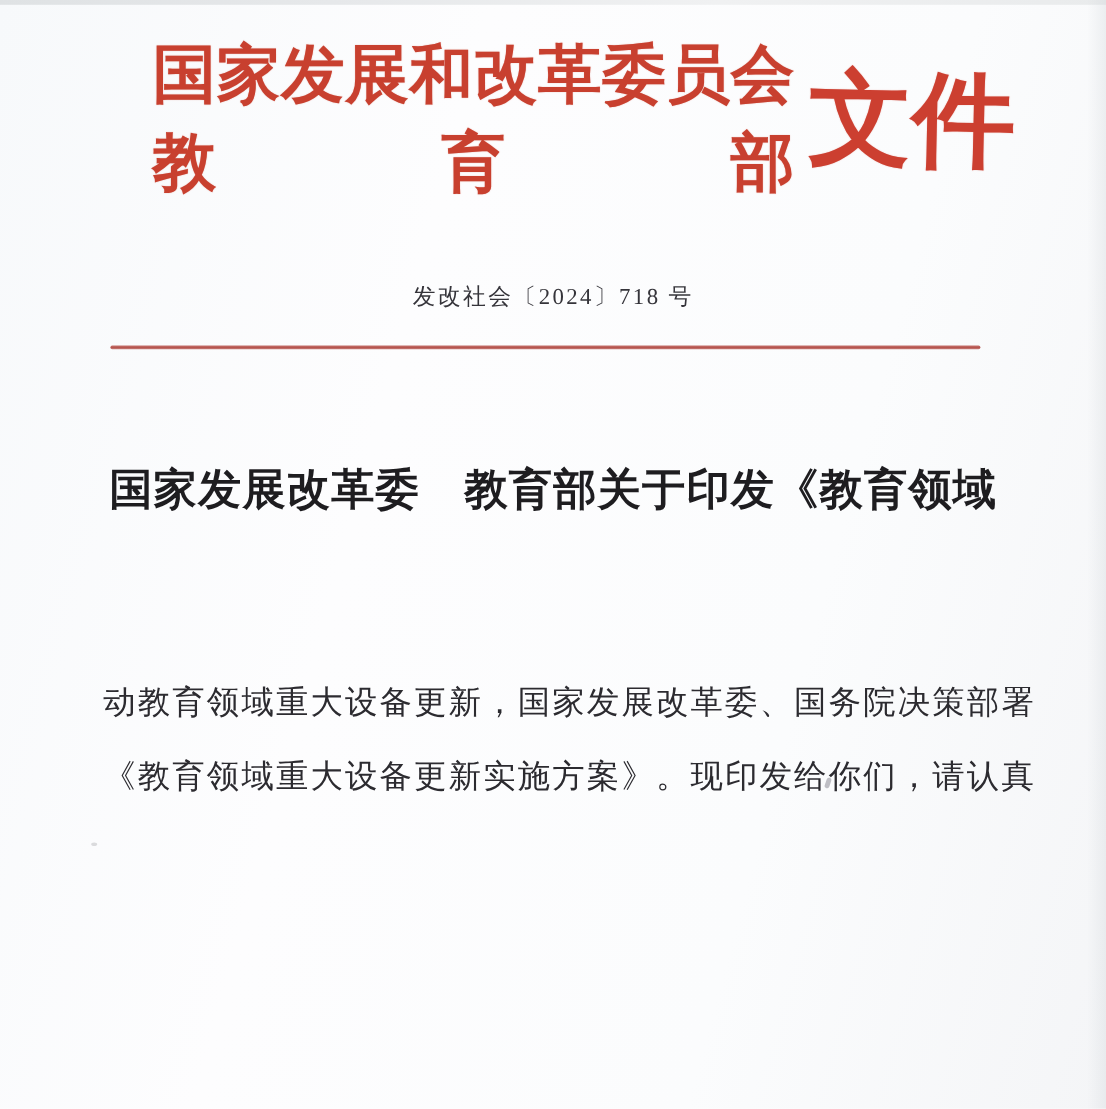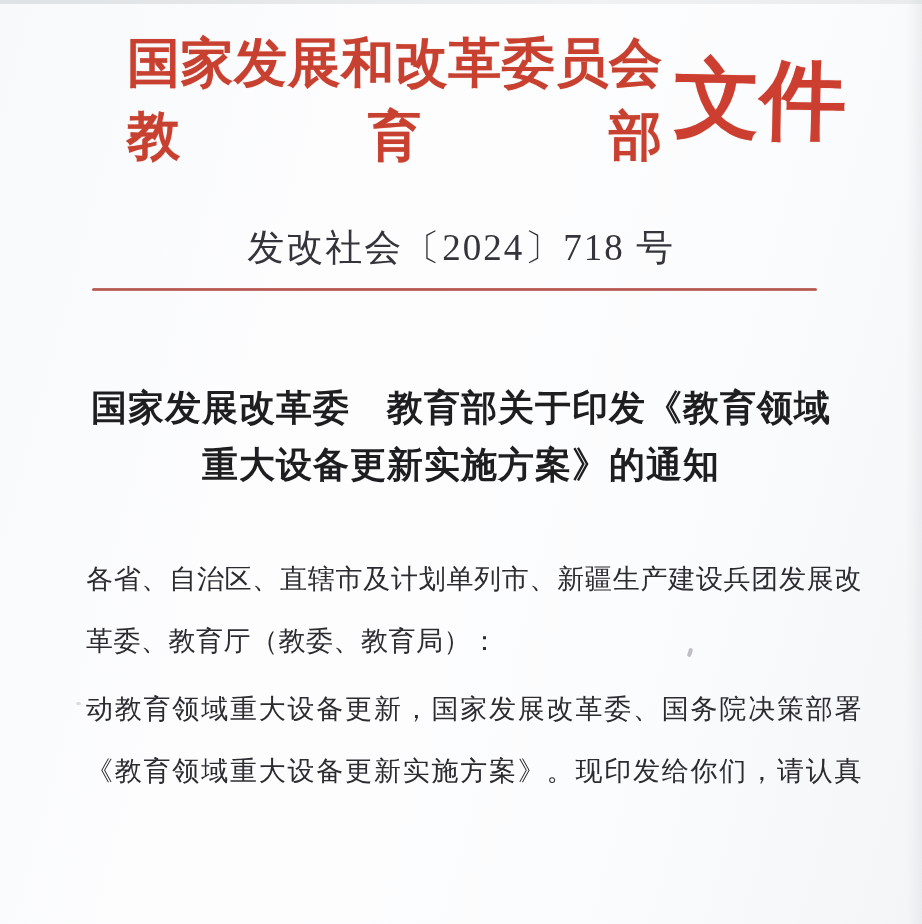--- a/index.html
+++ b/index.html
@@ -44,21 +44,21 @@
     color: #cc3f30;
     transform: rotate(1.2deg);
     text-shadow: 0 0 1px rgba(204,63,48,0.45);
     white-space: nowrap;
   }
 
   
   .doc-number {
     position: absolute; top: 228px; left: 0; width: 922px;
     text-align: center;
-    font-size: 37px; line-height: 40px;
+    font-size: 19px; line-height: 40px;
     color: #35343a;
     letter-spacing: 2px;
   }
 
   
   .red-rule {
     position: absolute; top: 288px; left: 92px;
     width: 725px; height: 3px;
     background: linear-gradient(180deg, #c4726d 0%, #b5544e 55%, #c87f7b 100%);
     border-radius: 2px;
@@ -128,28 +128,23 @@
   </div>
 
   <div class="doc-type">文件</div>
 
   <div class="doc-number">发改社会〔2024〕718 号</div>
 
   <div class="red-rule"></div>
 
   <div class="title">
     <div>国家发展改革委　教育部关于印发《教育领域</div>
-    <div>重大设备更新实施方案》的通知</div>
   </div>
 
   <div class="body-block">
-    <div class="address">
-      <div class="body-line">各省、自治区、直辖市及计划单列市、新疆生产建设兵团发展改</div>
-      <div class="body-line short">革委、教育厅（教委、教育局）：</div>
-    </div>
     <div class="para">
       <div class="body-line">动教育领域重大设备更新，国家发展改革委、国务院决策部署</div>
       <div class="body-line">《教育领域重大设备更新实施方案》。现印发给你们，请认真</div>
     </div>
   </div>
 
   <div class="speck speck-1"></div>
   <div class="speck speck-2"></div>
 
   <div class="edge-shade"></div>

